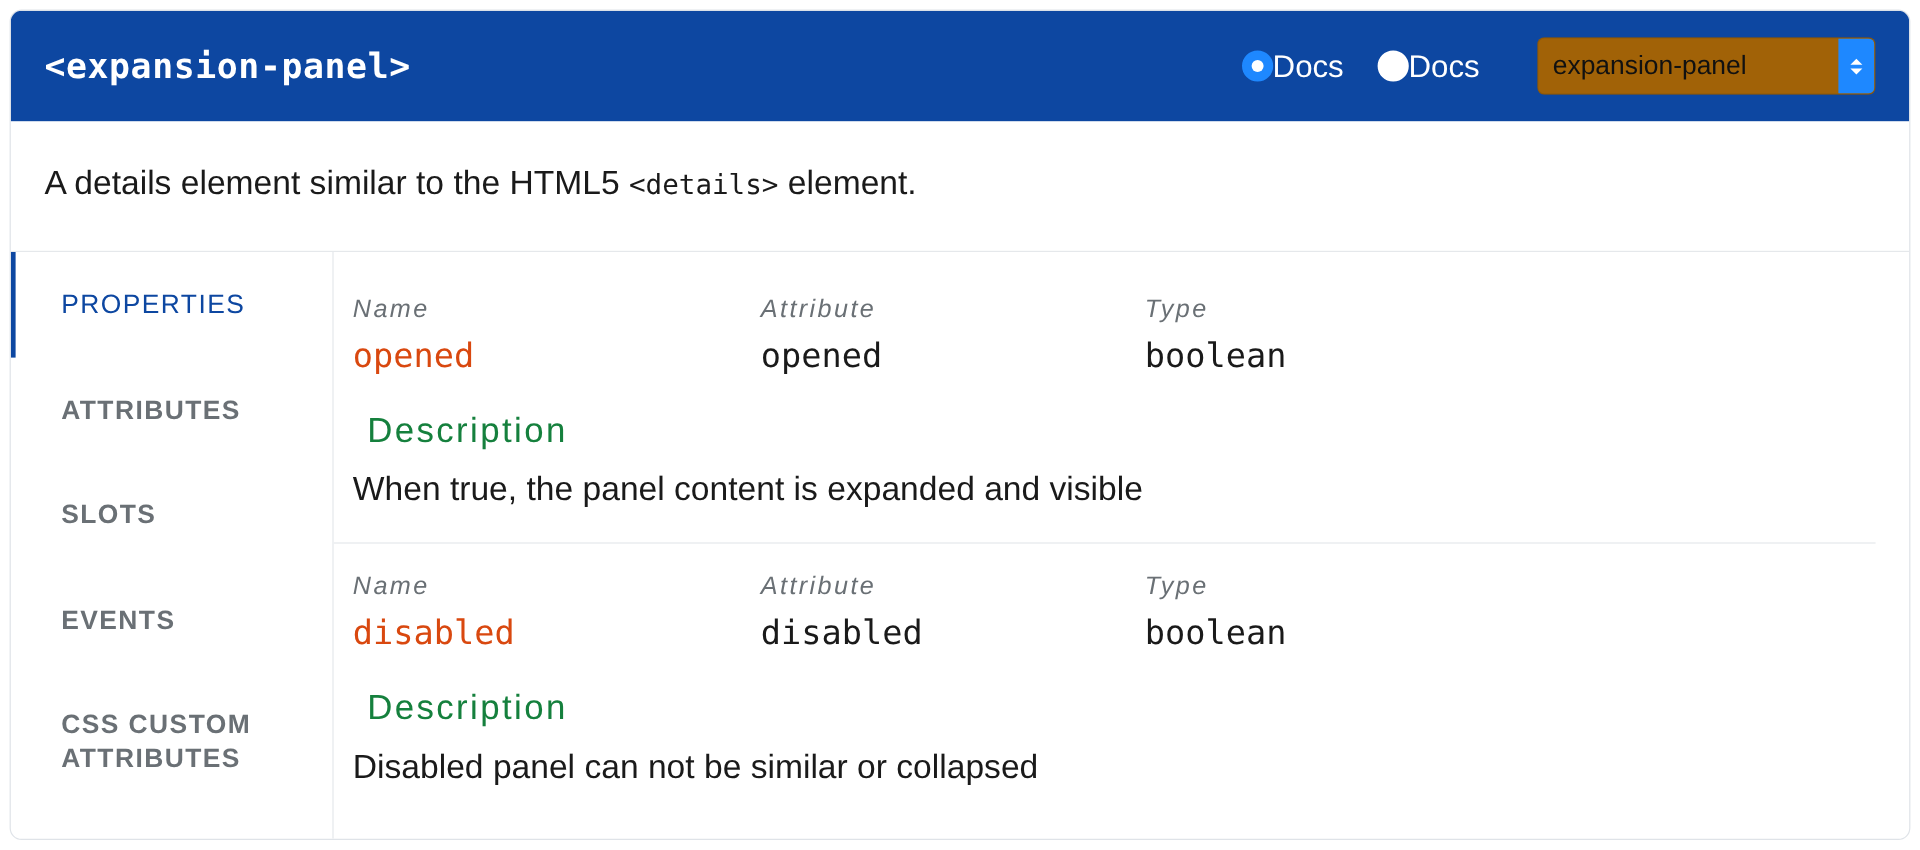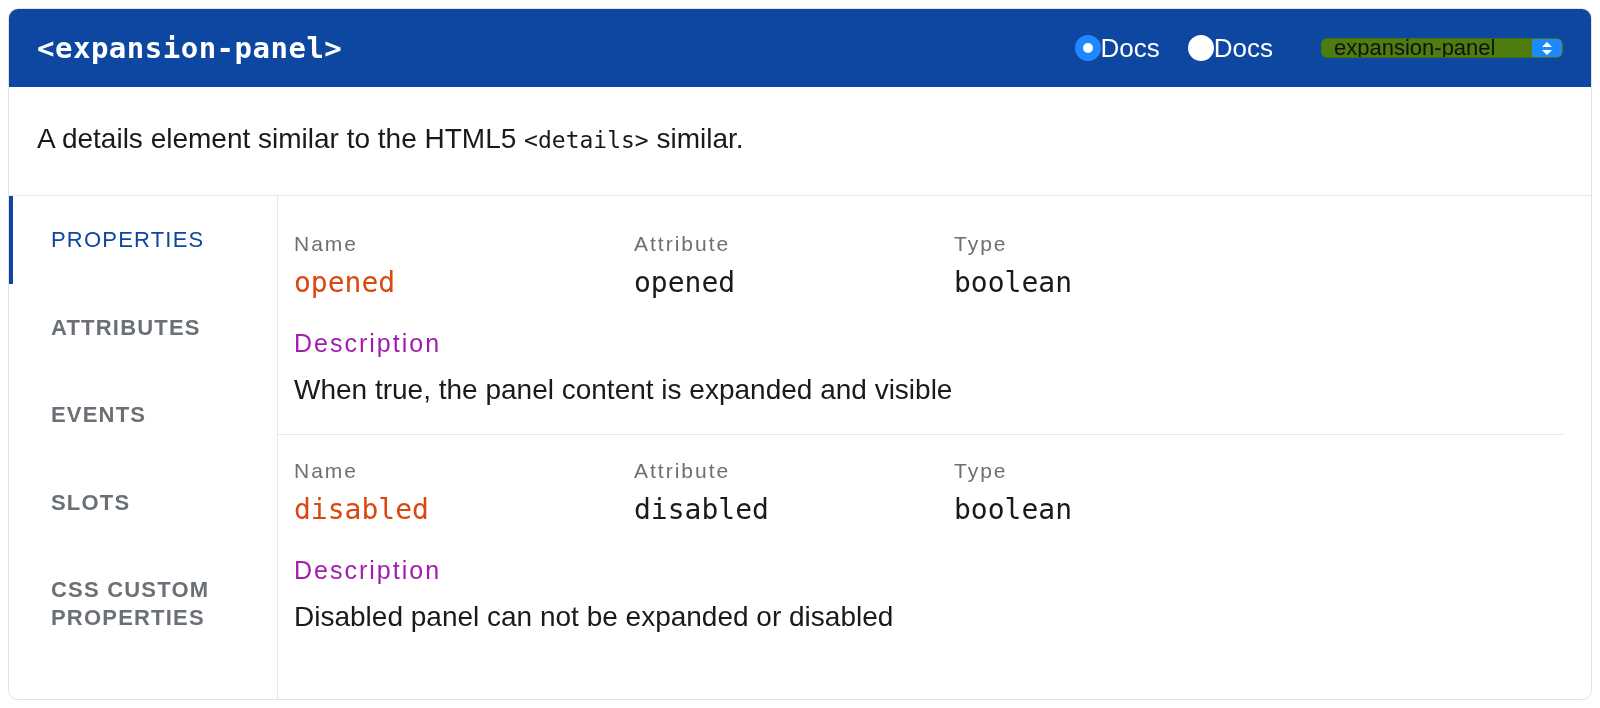--- a/index.html
+++ b/index.html
@@ -75,25 +75,26 @@
   .radio-inner {
     width: 10px;
     height: 10px;
     border-radius: 50%;
     background: #fff;
   }
   .select-wrap {
     position: relative;
     display: flex;
     align-items: stretch;
-    height: 20px;
-    background: #4d7c0f;
+    height: 48px;
+    background: #a16207;
     border-radius: 6px;
     overflow: hidden;
     border: 1px solid rgba(0,0,0,0.1);
+    gap: 40px;
   }
   .select-body {
     padding: 3px 12px;
     color: #111;
     font-size: 22px;
     display: flex;
     align-items: center;
     min-width: 210px;
   }
   .select-caret {
@@ -169,41 +170,43 @@
   .row3 {
     display: grid;
     grid-template-columns: 340px 320px 1fr;
     padding-left: 16px;
   }
   .col .label {
     font-size: 21px;
     color: #6a7075;
     letter-spacing: 2px;
     margin-bottom: 10px;
+    font-style: italic;
   }
   .col .value {
     font-size: 28px;
     color: #1a1a1a;
   }
   .col .value.mono {
     font-family: "SFMono-Regular", ui-monospace, Menlo, Monaco, Consolas, monospace;
   }
   .col .value.name {
     font-family: "SFMono-Regular", ui-monospace, Menlo, Monaco, Consolas, monospace;
     color: #d9480f;
   }
   .desc-block {
     margin-top: 30px;
     padding-left: 16px;
   }
   .desc-label {
-    font-size: 25px;
-    color: #a21caf;
+    font-size: 29px;
+    color: #15803d;
     letter-spacing: 2px;
     margin-bottom: 16px;
+    margin-left: 12px;
   }
   .desc-text {
     font-size: 28px;
     color: #1a1a1a;
   }
 </style>
 </head>
 <body>
 
 <div class="viewport">
@@ -228,31 +231,31 @@
       <div class="select-wrap">
         <div class="select-body">expansion-panel</div>
         <div class="select-caret">
           <span class="caret-up"></span>
           <span class="caret-down"></span>
         </div>
       </div>
     </div>
 
     <div class="intro">
-      <span>A details element similar to the HTML5 </span><code>&lt;details&gt;</code><span> similar.</span>
+      <span>A details element similar to the HTML5 </span><code>&lt;details&gt;</code><span> element.</span>
     </div>
 
     <div class="body">
 
       <div class="sidebar">
         <div class="tab active">PROPERTIES</div>
         <div class="tab">ATTRIBUTES</div>
+        <div class="tab">SLOTS</div>
         <div class="tab">EVENTS</div>
-        <div class="tab">SLOTS</div>
-        <div class="tab">CSS CUSTOM PROPERTIES</div>
+        <div class="tab">CSS CUSTOM ATTRIBUTES</div>
       </div>
 
       <div class="content">
 
         <div class="prop">
           <div class="row3">
             <div class="col">
               <div class="label">Name</div>
               <div class="value name">opened</div>
             </div>
@@ -281,21 +284,21 @@
               <div class="label">Attribute</div>
               <div class="value mono">disabled</div>
             </div>
             <div class="col">
               <div class="label">Type</div>
               <div class="value mono">boolean</div>
             </div>
           </div>
           <div class="desc-block">
             <div class="desc-label">Description</div>
-            <div class="desc-text">Disabled panel can not be expanded or disabled</div>
+            <div class="desc-text">Disabled panel can not be similar or collapsed</div>
           </div>
         </div>
 
       </div>
     </div>
 
   </div>
 </div>
 
 </body></html>

